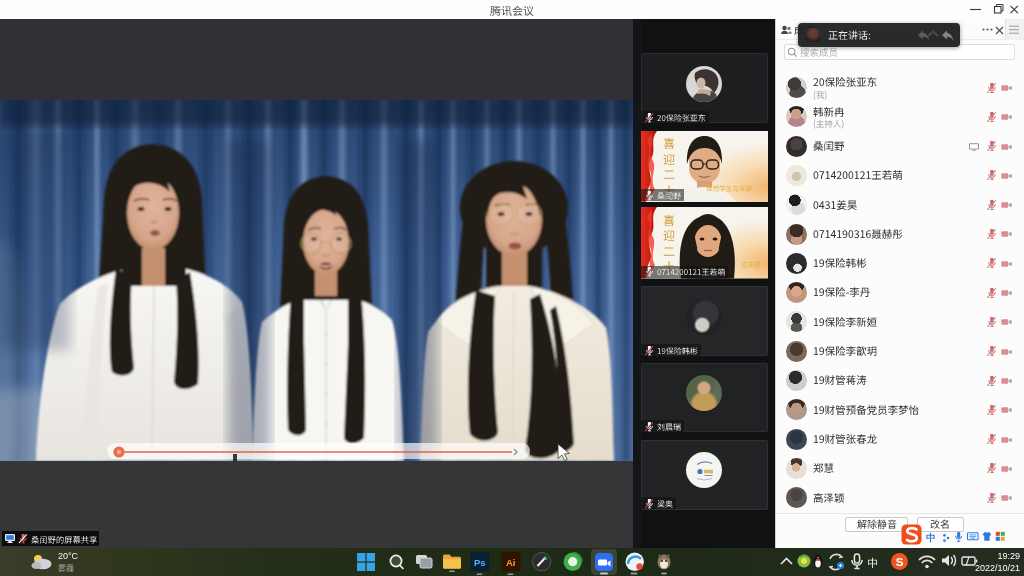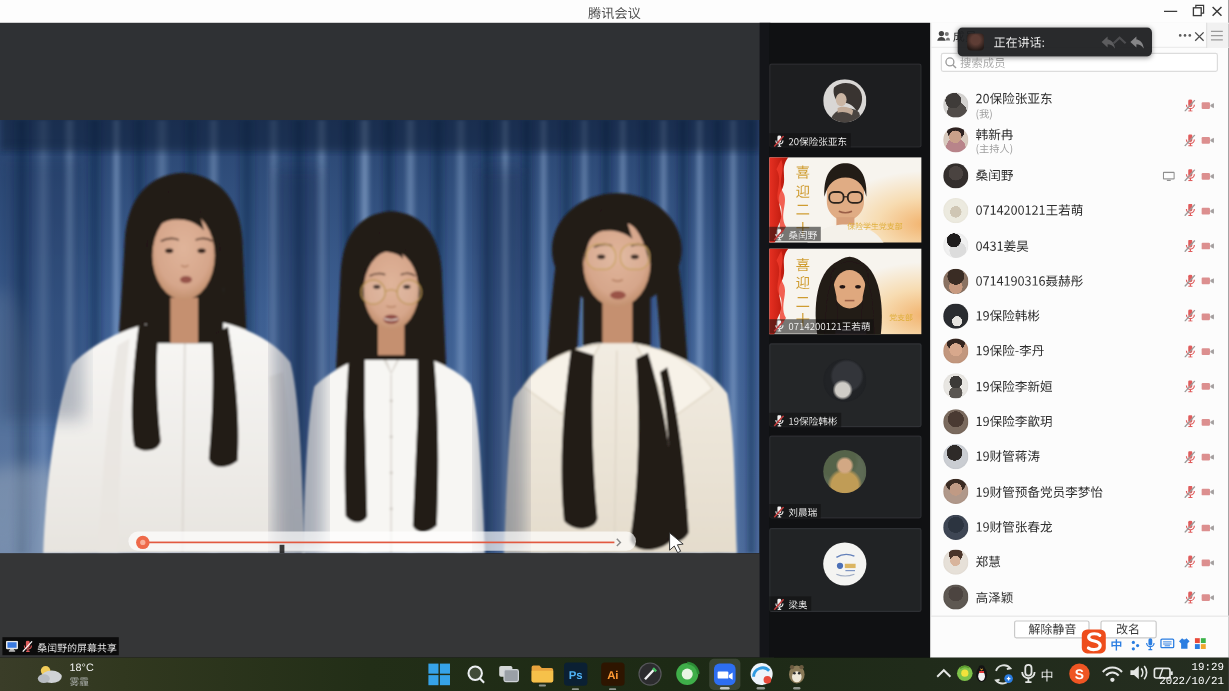--- a/index.html
+++ b/index.html
@@ -562,21 +562,21 @@
     <div class="abs" style="left:917px;top:516.5px;width:47px;height:15px;background:#fff;border:1px solid #c9c9c9;border-radius:2px;box-sizing:border-box"></div>
     <svg style="position:absolute;left:930px;top:528px;overflow:visible" width="1" height="1">
       <path d="M6 -5.9H8.1C7.9 -4.5 7.5 -3.4 7.1 -2.5C6.6 -3.5 6.2 -4.5 6 -5.7ZM0.8 -7.7V-7H3.6V-4.8H0.9V-1C0.9 -0.7 0.7 -0.5 0.6 -0.5C0.7 -0.3 0.8 0.1 0.9 0.3C1.1 0.1 1.5 -0.1 4.4 -1.2C4.4 -1.3 4.3 -1.7 4.3 -1.9L1.7 -0.9V-4.1H4.3L4.2 -4C4.4 -3.9 4.7 -3.6 4.8 -3.5C5.1 -3.9 5.3 -4.2 5.5 -4.7C5.8 -3.6 6.2 -2.6 6.6 -1.8C6 -1 5.2 -0.3 4.2 0.2C4.3 0.3 4.5 0.7 4.6 0.8C5.6 0.3 6.4 -0.3 7.1 -1.1C7.6 -0.3 8.3 0.3 9.2 0.8C9.3 0.6 9.5 0.3 9.7 0.1C8.8 -0.3 8.1 -0.9 7.5 -1.8C8.2 -2.9 8.6 -4.2 8.9 -5.9H9.5V-6.5H6.3C6.4 -7.1 6.6 -7.7 6.7 -8.3L6 -8.4C5.7 -6.8 5.1 -5.2 4.3 -4.1V-7.7Z M12.6 -5.3C13.1 -4.9 13.7 -4.5 14.2 -4.1C13 -3.4 11.7 -3 10.5 -2.7C10.6 -2.6 10.8 -2.2 10.9 -2C11.4 -2.2 12 -2.3 12.5 -2.5V0.8H13.3V0.3H17.7V0.8H18.5V-3.4H14.5C16.2 -4.3 17.6 -5.5 18.4 -7.1L17.9 -7.4L17.8 -7.4H14.3C14.5 -7.7 14.7 -8 14.9 -8.3L14.1 -8.4C13.5 -7.5 12.3 -6.4 10.7 -5.6C10.9 -5.5 11.1 -5.2 11.2 -5C12.2 -5.5 13 -6.1 13.6 -6.7H17.3C16.7 -5.8 15.9 -5.1 14.9 -4.5C14.4 -4.9 13.7 -5.4 13.2 -5.7ZM17.7 -0.4H13.3V-2.7H17.7Z" fill="#3a3a3a"></path>
     </svg>
     <div class="abs" style="left:0;top:548px;width:1024px;height:28px;background:linear-gradient(90deg,#3a3d28 0%,#31381f 10%,#222e17 30%,#1d2a15 55%,#202b1a 75%,#252d20 100%)"></div>
     <svg class="abs" style="left:30px;top:551px" width="26" height="22" viewBox="0 0 26 22">
 <circle cx="8" cy="8" r="4" fill="#f2cc5a"></circle>
 <ellipse cx="13" cy="13" rx="8.5" ry="5.2" fill="#cfd2d6"></ellipse>
 <ellipse cx="6.5" cy="14.5" rx="5" ry="3.6" fill="#b8bcc2"></ellipse>
 </svg>
-    <div class="abs" style="left:58px;top:551px;font-size:9px;color:#f2f2f2;font-family:'Liberation Sans',sans-serif">18°C</div>
+    <div class="abs" style="left:58px;top:551px;font-size:9px;color:#f2f2f2;font-family:'Liberation Sans',sans-serif">20°C</div>
     <svg style="position:absolute;left:58px;top:571px;overflow:visible" width="1" height="1">
       <path d="M1.5 -5V-4.6H3.2V-5ZM4.7 -5V-4.6H6.4V-5ZM1.5 -4.3V-4H3.2V-4.3ZM4.7 -4.3V-3.9H6.4V-4.3ZM3.5 -1.6C3.5 -1.4 3.5 -1.2 3.4 -1.1H1.1V-0.6H3.1C2.6 -0.1 1.7 0.1 0.6 0.2C0.8 0.3 1 0.6 1 0.7C2.2 0.5 3.3 0.2 3.8 -0.6H6C6 -0.2 5.9 -0 5.8 0.1C5.8 0.1 5.7 0.1 5.6 0.1C5.4 0.1 5 0.1 4.6 0.1C4.7 0.2 4.8 0.4 4.8 0.6C5.2 0.6 5.6 0.6 5.8 0.6C6 0.6 6.1 0.5 6.3 0.4C6.4 0.3 6.5 -0.1 6.6 -0.8C6.6 -0.9 6.6 -1.1 6.6 -1.1H4C4.1 -1.2 4.1 -1.4 4.1 -1.6ZM5.8 -3C5.3 -2.7 4.7 -2.5 4 -2.3C3.3 -2.5 2.7 -2.7 2.3 -2.9L2.4 -3ZM2.6 -3.8C2.2 -3.4 1.6 -3 0.7 -2.7C0.8 -2.6 0.9 -2.4 1 -2.3C1.3 -2.4 1.6 -2.6 1.9 -2.7C2.2 -2.5 2.6 -2.3 3.1 -2.1C2.2 -2 1.2 -1.9 0.3 -1.9C0.4 -1.8 0.5 -1.5 0.5 -1.4C1.6 -1.5 2.9 -1.6 4 -1.9C5 -1.7 6.2 -1.6 7.5 -1.5C7.5 -1.7 7.6 -1.9 7.7 -2C6.8 -2 5.8 -2.1 4.9 -2.2C5.7 -2.4 6.3 -2.8 6.8 -3.2L6.5 -3.4L6.4 -3.4H2.9C3 -3.5 3 -3.6 3.1 -3.7ZM0.6 -5.7V-4.2H1.2V-5.3H3.7V-3.7H4.3V-5.3H6.8V-4.2H7.4V-5.7H4.3V-6.1H7V-6.5H1V-6.1H3.7V-5.7Z M9.5 -4.9V-4.5H11.3V-4.9ZM9.3 -4.2V-3.9H11.3V-4.2ZM12.7 -4.2V-3.9H14.7V-4.2ZM12.7 -4.9V-4.5H14.5V-4.9ZM8.6 -5.6V-4.4H9.1V-5.2H11.7V-3.6H12.3V-5.2H14.9V-4.4H15.4V-5.6H12.3V-6H14.9V-6.4H9.1V-6H11.7V-5.6ZM11.8 -3.5V-1.3H13.2V-0.9H11.9V-0.5H13.2V0H11.5V0.5H15.6V0H13.8V-0.5H15.3V-0.9H13.8V-1.3H15.3V-3.5ZM12.3 -2.2H13.3V-1.8H13.2V-1.7H12.3ZM13.8 -2.2H14.8V-1.7H13.8V-1.8H13.8ZM12.3 -3.1H13.3V-2.6H12.3ZM13.8 -3.1H14.8V-2.6H13.8ZM9.8 -2.9C9.9 -2.8 10.1 -2.6 10.1 -2.5L9.5 -2.2C9.4 -2.4 9.3 -2.7 9.1 -2.8L8.8 -2.6C8.9 -2.5 9.1 -2.3 9.1 -2.1L8.4 -1.9C8.4 -1.8 8.5 -1.6 8.5 -1.5C9.1 -1.7 9.6 -1.8 10.1 -2C10.2 -2 10.3 -1.9 10.4 -1.8C9.9 -1.4 9 -1.1 8.4 -1C8.4 -0.9 8.5 -0.7 8.6 -0.6C9.2 -0.8 10 -1.1 10.6 -1.5C10.7 -1.4 10.7 -1.2 10.8 -1.1C10.2 -0.7 9.2 -0.2 8.4 -0C8.4 0.1 8.5 0.2 8.6 0.4C9.3 0.1 10.2 -0.3 10.9 -0.8C10.9 -0.4 10.8 -0 10.6 0.1C10.5 0.2 10.4 0.2 10.3 0.2C10.1 0.2 9.9 0.2 9.7 0.2C9.8 0.3 9.8 0.5 9.8 0.6C10 0.6 10.2 0.6 10.4 0.6C10.6 0.6 10.8 0.6 11 0.4C11.6 0 11.6 -1.3 10.6 -2.2C11 -2.4 11.4 -2.6 11.7 -2.8L11.3 -3.1C11.1 -2.9 10.8 -2.8 10.5 -2.6C10.4 -2.8 10.3 -3 10.2 -3.1C10.6 -3.2 10.9 -3.3 11.2 -3.4L10.8 -3.8C10.3 -3.5 9.2 -3.3 8.4 -3.2C8.4 -3.1 8.5 -2.9 8.5 -2.8C9 -2.9 9.6 -3 10.1 -3.1Z" fill="#a8aca8"></path>
     </svg>
     <svg class="abs" style="left:348px;top:548px" width="330" height="28" viewBox="0 0 330 28">
 <g transform="translate(9,5)">
         <rect x="0" y="0" width="8.4" height="8.4" fill="#36a3e8"></rect>
         <rect x="9.6" y="0" width="8.4" height="8.4" fill="#36a3e8"></rect>
         <rect x="0" y="9.6" width="8.4" height="8.4" fill="#36a3e8"></rect>
         <rect x="9.6" y="9.6" width="8.4" height="8.4" fill="#36a3e8"></rect>
       </g>
@@ -676,21 +676,21 @@
 <g transform="translate(28,4)">
         <path d="M0 4.5 h3 l4 -3.5 v11 l-4 -3.5 h-3 Z" fill="#e4e6e4"></path>
         <path d="M9 3 a5.5 5.5 0 010 7 M11.5 1 a8.5 8.5 0 010 11" stroke="#e4e6e4" stroke-width="1.4" fill="none"></path>
       </g>
 <g transform="translate(48,5)">
         <rect x="0" y="2" width="13" height="8" rx="1.5" fill="none" stroke="#e4e6e4" stroke-width="1.4"></rect>
         <rect x="13.5" y="4.5" width="1.8" height="3" fill="#e4e6e4"></rect>
         <path d="M4 10.5 L7 2" stroke="#e4e6e4" stroke-width="1.2"></path>
       </g>
 </svg>
-    <div class="abs" style="left:952px;top:551px;width:68px;height:24px;color:#fff;font-size:9px;line-height:11.5px;text-align:right;font-family:Liberation Mono, monospace">19:29<br>2022/10/21</div>
+    <div class="abs" style="left:952px;top:551px;width:68px;height:24px;color:#fff;font-size:9px;line-height:11.5px;text-align:right;font-family:Liberation Sans, sans-serif">19:29<br>2022/10/21</div>
     <div class="abs" style="left:798px;top:23px;width:162px;height:24px;background:rgba(30,31,33,.95);border-radius:4px;box-shadow:0 1px 4px rgba(0,0,0,.4)"></div>
     <div class="abs" style="left:806px;top:28px;width:14px;height:14px;border-radius:3px;background:radial-gradient(circle at 50% 38%,#5e3d35 34%,#241a17 80%)"></div>
     <svg style="position:absolute;left:828px;top:38.5px;overflow:visible" width="1" height="1">
       <path d="M1.9 -5.1V-0.4H0.5V0.4H9.5V-0.4H5.7V-3.5H8.8V-4.3H5.7V-6.9H9.2V-7.7H0.9V-6.9H4.9V-0.4H2.6V-5.1Z M13.9 -8.4C13.8 -7.9 13.6 -7.4 13.4 -6.9H10.6V-6.1H13.1C12.4 -4.9 11.5 -3.7 10.4 -2.9C10.5 -2.7 10.7 -2.4 10.8 -2.2C11.2 -2.5 11.6 -2.8 11.9 -3.2V0.8H12.7V-4.1C13.2 -4.7 13.6 -5.4 13.9 -6.1H19.4V-6.9H14.2C14.4 -7.3 14.6 -7.8 14.7 -8.2ZM16 -5.6V-3.7H13.7V-3H16V-0.1H13.3V0.6H19.4V-0.1H16.7V-3H19V-3.7H16.7V-5.6Z M21.1 -7.8C21.6 -7.3 22.2 -6.6 22.5 -6.2L23.1 -6.7C22.8 -7.1 22.1 -7.8 21.6 -8.2ZM20.4 -5.3V-4.5H21.8V-1.1C21.8 -0.6 21.5 -0.3 21.3 -0.1C21.4 0 21.7 0.4 21.7 0.5C21.9 0.3 22.1 0.1 23.8 -1.2C23.7 -1.3 23.6 -1.6 23.5 -1.8L22.5 -1.1V-5.3ZM27.4 -5.7V-3.4H25.7L25.7 -3.8V-5.7ZM24.9 -8.4V-6.5H23.6V-5.7H24.9V-3.8L24.9 -3.4H23.4V-2.6H24.9C24.8 -1.5 24.4 -0.4 23.4 0.3C23.6 0.4 23.9 0.7 24 0.8C25.1 -0.1 25.5 -1.3 25.6 -2.6H27.4V0.8H28.2V-2.6H29.6V-3.4H28.2V-5.7H29.4V-6.5H28.2V-8.4H27.4V-6.5H25.7V-8.4Z M31 -7.7C31.5 -7.2 32.1 -6.6 32.4 -6.2L33 -6.7C32.6 -7.1 32 -7.7 31.5 -8.1ZM34.2 -2.9V0.8H34.9V0.4H38.2V0.8H39V-2.9H37V-4.6H39.6V-5.3H37V-7.2C37.7 -7.4 38.5 -7.5 39.1 -7.7L38.5 -8.3C37.4 -8 35.4 -7.7 33.6 -7.5C33.7 -7.3 33.8 -7 33.9 -6.9C34.6 -6.9 35.4 -7 36.2 -7.1V-5.3H33.6V-4.6H36.2V-2.9ZM34.9 -0.3V-2.2H38.2V-0.3ZM30.4 -5.3V-4.5H31.8V-1.1C31.8 -0.6 31.5 -0.2 31.3 -0.1C31.4 0.1 31.6 0.4 31.7 0.5C31.9 0.3 32.1 0.1 33.9 -1.2C33.8 -1.4 33.6 -1.7 33.6 -1.9L32.5 -1.1V-5.3Z M41.4 -3.9C41.8 -3.9 42 -4.2 42 -4.6C42 -5 41.8 -5.3 41.4 -5.3C41 -5.3 40.7 -5 40.7 -4.6C40.7 -4.2 41 -3.9 41.4 -3.9ZM41.4 0.1C41.8 0.1 42 -0.1 42 -0.6C42 -1 41.8 -1.3 41.4 -1.3C41 -1.3 40.7 -1 40.7 -0.6C40.7 -0.1 41 0.1 41.4 0.1Z" fill="#f0f0f0"></path>
     </svg>
     <svg class="abs" style="left:916px;top:28px" width="40" height="15" viewBox="0 0 40 15">
 <path d="M13 11.5 C12 6.5 9 5 7 5 L7 2.5 L2 7 L7 11.5 L7 8.8 C9.5 8.8 11.5 9.6 13 12.4 Z" fill="#5d5d5f"></path>
 <path d="M12 8 L17 3.5 L22 8" stroke="#5d5d5f" stroke-width="1.8" fill="none" opacity=".7"></path>
 <path d="M37 11.5 C36 6.5 33 5 31 5 L31 2.5 L26 7 L31 11.5 L31 8.8 C33.5 8.8 35.5 9.6 37 12.4 Z" fill="#868688"></path>
 </svg>

